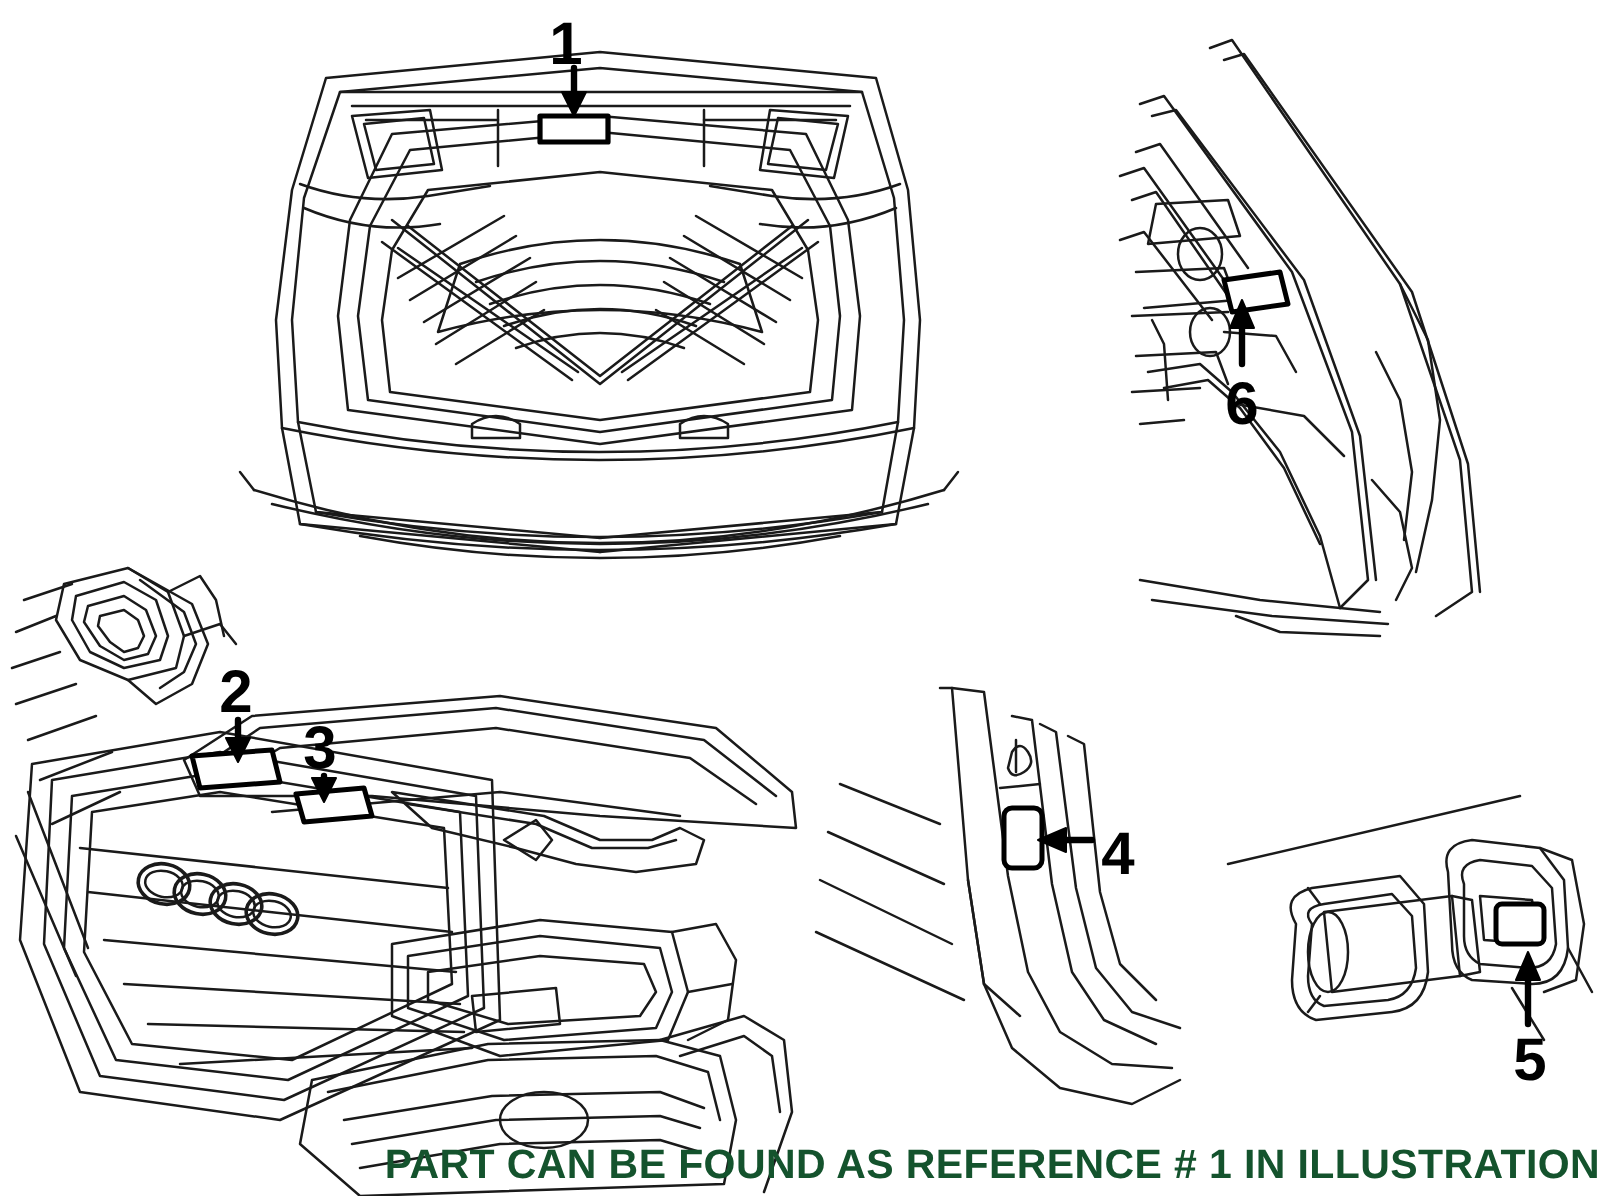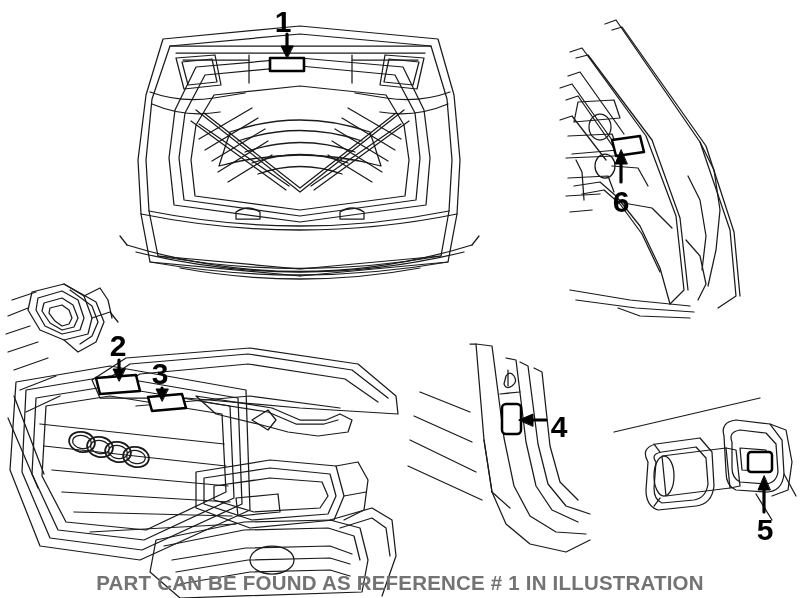--- a/index.html
+++ b/index.html
@@ -2,22 +2,22 @@
 <html><head>
 <meta charset="utf-8">
 <style>
   html,body{margin:0;padding:0;background:#ffffff;}
   body{width:800px;height:598px;overflow:hidden;
        font-family:"Liberation Sans","DejaVu Sans",sans-serif;}
   #stage{position:relative;width:800px;height:598px;background:#fff;}
   #art{position:absolute;left:0;top:0;width:800px;height:598px;}
   .callout-num{font-family:"Liberation Sans","DejaVu Sans",sans-serif;
                font-weight:bold;fill:#000;}
-  #footnote{position:absolute;left:0;bottom:3px;width:800px;text-align:center;
-            color:#737373;font-weight:bold;font-size:20.5px;letter-spacing:.2px;
+  #footnote{position:absolute;left:0;bottom:3px;width:800px;text-align:right;
+            color:#14532d;font-weight:bold;font-size:20.5px;letter-spacing:.2px;
             font-family:"Liberation Sans","DejaVu Sans",sans-serif;
             white-space:nowrap;pointer-events:none;}
 </style>
 </head>
 <body>
 
 <div id="stage">
 
   <svg id="art" viewBox="0 0 800 598" xmlns="http://www.w3.org/2000/svg">
     <g fill="none" stroke="#1a1a1a" stroke-width="1.25" stroke-linejoin="round" stroke-linecap="round">

